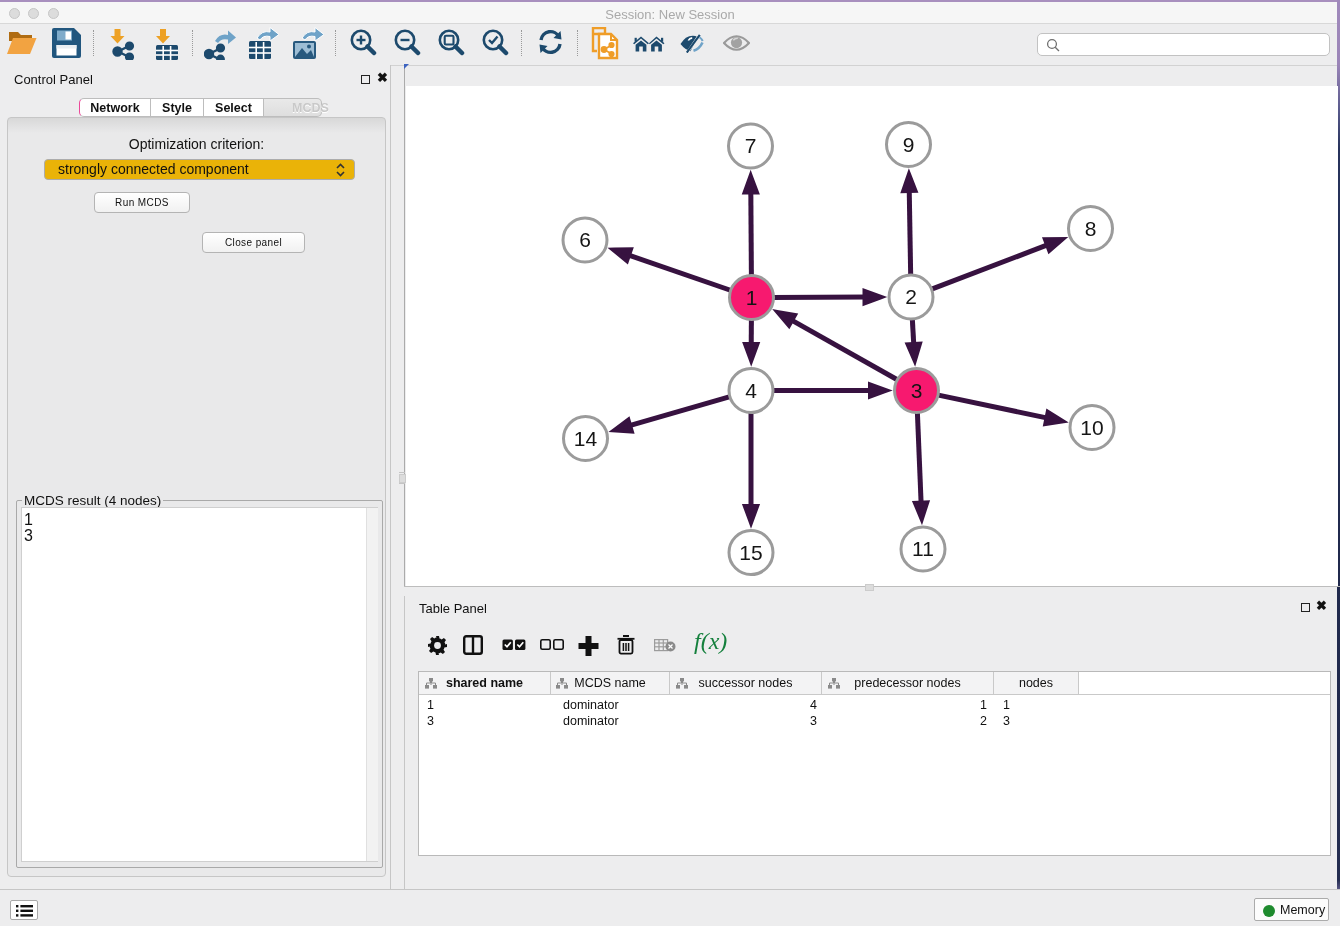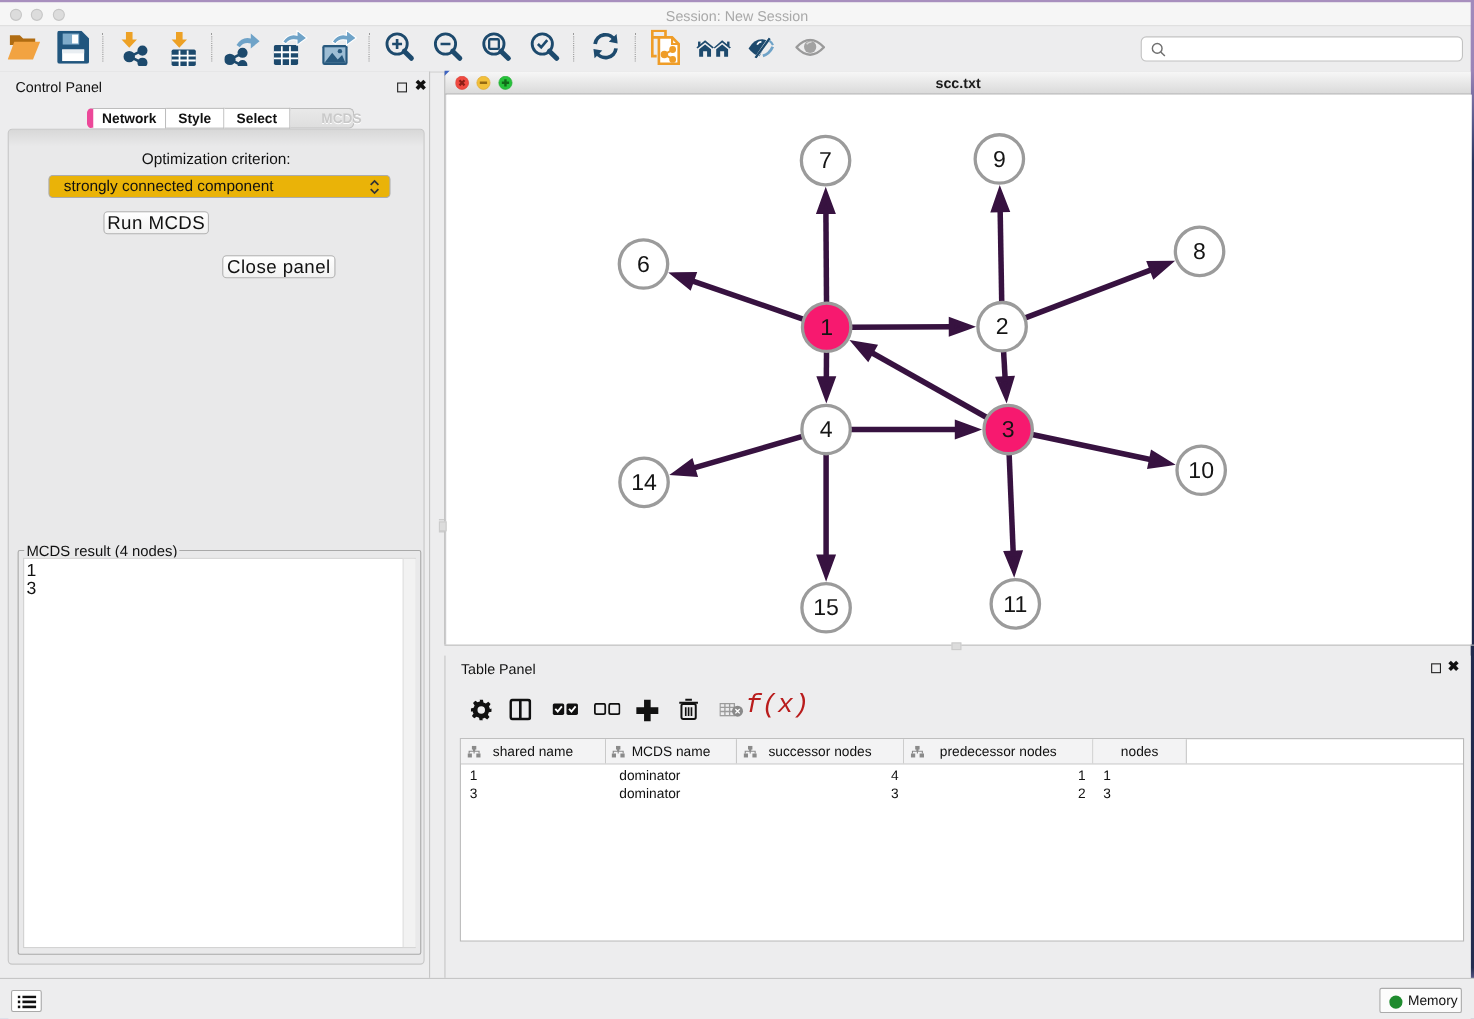--- a/index.html
+++ b/index.html
@@ -16,28 +16,28 @@
 .sep{position:absolute;top:6px;height:26px;width:0;border-left:1px dotted #9a9a9a;}
 .ticon{position:absolute;top:4px;}
 #searchbox{position:absolute;left:1037px;top:9px;width:291px;height:21px;background:#fff;border:1px solid #c2c2c2;border-radius:5px;}
 
 #cpanel{left:0;top:65px;width:391px;height:824px;background:#ededee;border-right:1px solid #c6c6c6;box-sizing:border-box;}
 .phead{font-size:13px;color:#111;}
 .floatico{position:absolute;width:9px;height:9px;border:1.6px solid #222;box-sizing:border-box;background:transparent;}
 .closex{position:absolute;font-size:13px;font-weight:bold;color:#111;}
 .tabrow{position:absolute;display:flex;z-index:5;}
 .tab{height:19px;line-height:19px;font-size:12.5px;font-weight:bold;text-align:center;background:#fff;border:1px solid #bdbdbd;border-left:none;color:#111;box-sizing:border-box;}
-.tab.first{border-left:6px solid #ec4899;border-radius:5px 0 0 5px;}
+.tab.first{border-left:1px solid #ec4899;border-radius:5px 0 0 5px;}
 .tab.last{border-radius:0 5px 5px 0;}
 .tab.sel{background:linear-gradient(#e9e9e9,#dedede);color:#c9c9c9;text-shadow:0 1px 0 #fff;}
 #cpcontent{left:7px;top:117px;width:379px;height:760px;border:1px solid #c6c6c6;border-radius:4px;
  background:linear-gradient(180deg,#d8d8d8 0px,#e9e9ea 15px);box-sizing:border-box;}
 #optlabel{left:7px;top:136px;width:379px;text-align:center;font-size:14px;color:#111;}
 #combo{left:44px;top:159px;width:311px;height:21px;background:#eab308;border:1px solid #acacac;border-radius:4px;box-sizing:border-box;font-size:14px;color:#111;line-height:19px;padding-left:13px;}
-.btn{position:absolute;height:21px;background:linear-gradient(#ffffff,#f1f1f1);border:1px solid #b4b4b4;border-radius:4px;box-sizing:border-box;font-size:17px;color:#111;text-align:center;line-height:19px;letter-spacing:.4px;}
+.btn{position:absolute;height:21px;background:linear-gradient(#ffffff,#f1f1f1);border:1px solid #b4b4b4;border-radius:4px;box-sizing:border-box;font-size:10px;color:#111;text-align:center;line-height:19px;letter-spacing:.4px;}
 #groupbox{left:16px;top:500px;width:367px;height:368px;border:1px solid #a9a9a9;border-radius:2px;box-sizing:border-box;}
 #grouplabel{left:22px;top:493px;background:#e9e9ea;padding:0 2px;font-size:13.5px;color:#111;}
 #groupwhite{left:21px;top:507px;width:357px;height:355px;background:#fff;border:1px solid #cfcfcf;box-sizing:border-box;font-size:16px;color:#111;line-height:16.2px;padding:4px 0 0 2px;}
 #gscroll{left:366px;top:508px;width:11px;height:353px;background:#f2f2f2;border-left:1px solid #e0e0e0;}
 
 #netwin{left:404px;top:65px;width:933px;height:521px;border-left:1px solid #ababab;box-sizing:border-box;}
 #nettitle{left:0;top:0;width:932px;height:21px;background:linear-gradient(#f7f7f7,#dadada);border-bottom:1px solid #a8a8a8;box-sizing:border-box;}
 #nettitle .t{position:absolute;left:0;top:3px;width:100%;text-align:center;font-weight:bold;font-size:13px;color:#1a1a1a;}
 #netcanvas{left:1px;top:21px;width:932px;height:500px;background:#fff;}
 
@@ -218,31 +218,20 @@
     </svg>
 </div>
 <div class="btn" style="left:94px;top:192px;width:96px;">Run MCDS</div>
 <div class="btn" style="left:202px;top:192px;width:103px;margin-top:40px;">Close panel</div>
 <div class="abs" id="groupbox"></div>
 <div class="abs" id="grouplabel">MCDS result (4 nodes)</div>
 <div class="abs" id="groupwhite">1<br>3</div>
 <div class="abs" id="gscroll"></div>
 
 <div class="abs" id="netwin">
-  <div class="abs" id="nettitle">
-    <div class="t">scc.txt</div>
-    <svg style="position:absolute;left:9px;top:4px;" width="62" height="13" viewBox="0 0 62 13">
-     <circle cx="6" cy="6.3" r="6" fill="#ef4a41" stroke="#da3c33" stroke-width="0.6"></circle>
-     <path d="M3.7 4 L8.3 8.6 M8.3 4 L3.7 8.6" stroke="#8c1f17" stroke-width="2"></path>
-     <circle cx="25.5" cy="6.3" r="6" fill="#f2c03a" stroke="#dda72f" stroke-width="0.6"></circle>
-     <path d="M22.2 6.3 L28.8 6.3" stroke="#956912" stroke-width="2.2"></path>
-     <circle cx="45.5" cy="6.3" r="6" fill="#26c23a" stroke="#1fa92f" stroke-width="0.6"></circle>
-     <path d="M42.2 6.3 L48.8 6.3 M45.5 3 L45.5 9.6" stroke="#116b18" stroke-width="2.2"></path>
-    </svg>
-  </div>
   <div class="abs" id="netcanvas">
   <svg width="932" height="500" font-family="Liberation Sans, sans-serif">
 <g stroke="#371240" stroke-width="5" fill="#371240">
 <line x1="345.4" y1="191.5" x2="344.8" y2="104.0"></line>
 <polygon points="344.7,91.0 350.3,106.0 339.3,106.0"></polygon>
 <line x1="326.6" y1="205.0" x2="220.6" y2="168.4"></line>
 <polygon points="208.3,164.1 224.3,163.8 220.7,174.2"></polygon>
 <line x1="365.5" y1="211.4" x2="461.0" y2="211.1"></line>
 <polygon points="474.0,211.1 459.0,216.6 459.0,205.6"></polygon>
 <line x1="345.4" y1="231.5" x2="345.2" y2="260.5"></line>
@@ -334,24 +323,24 @@
    </svg>
    <svg style="position:absolute;left:236px;top:7px;" width="22" height="13" viewBox="0 0 22 13">
     <rect x="0.6" y="0.6" width="13" height="11" fill="none" stroke="#9c9c9c" stroke-width="1.2"></rect>
     <line x1="0.6" y1="4" x2="13.6" y2="4" stroke="#9c9c9c" stroke-width="1.2"></line>
     <line x1="0.6" y1="7.8" x2="13.6" y2="7.8" stroke="#9c9c9c" stroke-width="1.2"></line>
     <line x1="5" y1="0.6" x2="5" y2="11.6" stroke="#9c9c9c" stroke-width="1.2"></line>
     <line x1="9.3" y1="0.6" x2="9.3" y2="11.6" stroke="#9c9c9c" stroke-width="1.2"></line>
     <circle cx="16.5" cy="7.5" r="5" fill="#8a8a8a"></circle>
     <path d="M14.5 5.5 L18.5 9.5 M18.5 5.5 L14.5 9.5" stroke="#fff" stroke-width="1.2"></path>
    </svg>
-   <div style="position:absolute;left:260px;top:-4px;font-family:Liberation Mono, monospace;font-style:italic;font-size:24px;color:#b91c1c;">f(x)</div>
+   <div style="position:absolute;left:276px;top:-4px;font-family:Liberation Serif, serif;font-style:italic;font-size:24px;color:#15803d;">f(x)</div>
   </div>
   <div id="ttable">
-    <div class="th" style="left:0px;width:132px;">shared name</div>
+    <div class="th" style="left:0px;width:132px;font-weight:bold;">shared name</div>
     <div class="th" style="left:132px;width:119px;">MCDS name</div>
     <div class="th" style="left:251px;width:152px;">successor nodes</div>
     <div class="th" style="left:403px;width:172px;">predecessor nodes</div>
     <div class="th" style="left:575px;width:85px;">nodes</div>
     <svg class="hico" style="left:6px;" width="12" height="11" viewBox="0 0 12 11">
         <use href="#sitemap"></use>
       </svg>
     <svg class="hico" style="left:137px;" width="12" height="11" viewBox="0 0 12 11">
         <use href="#sitemap"></use>
       </svg>

